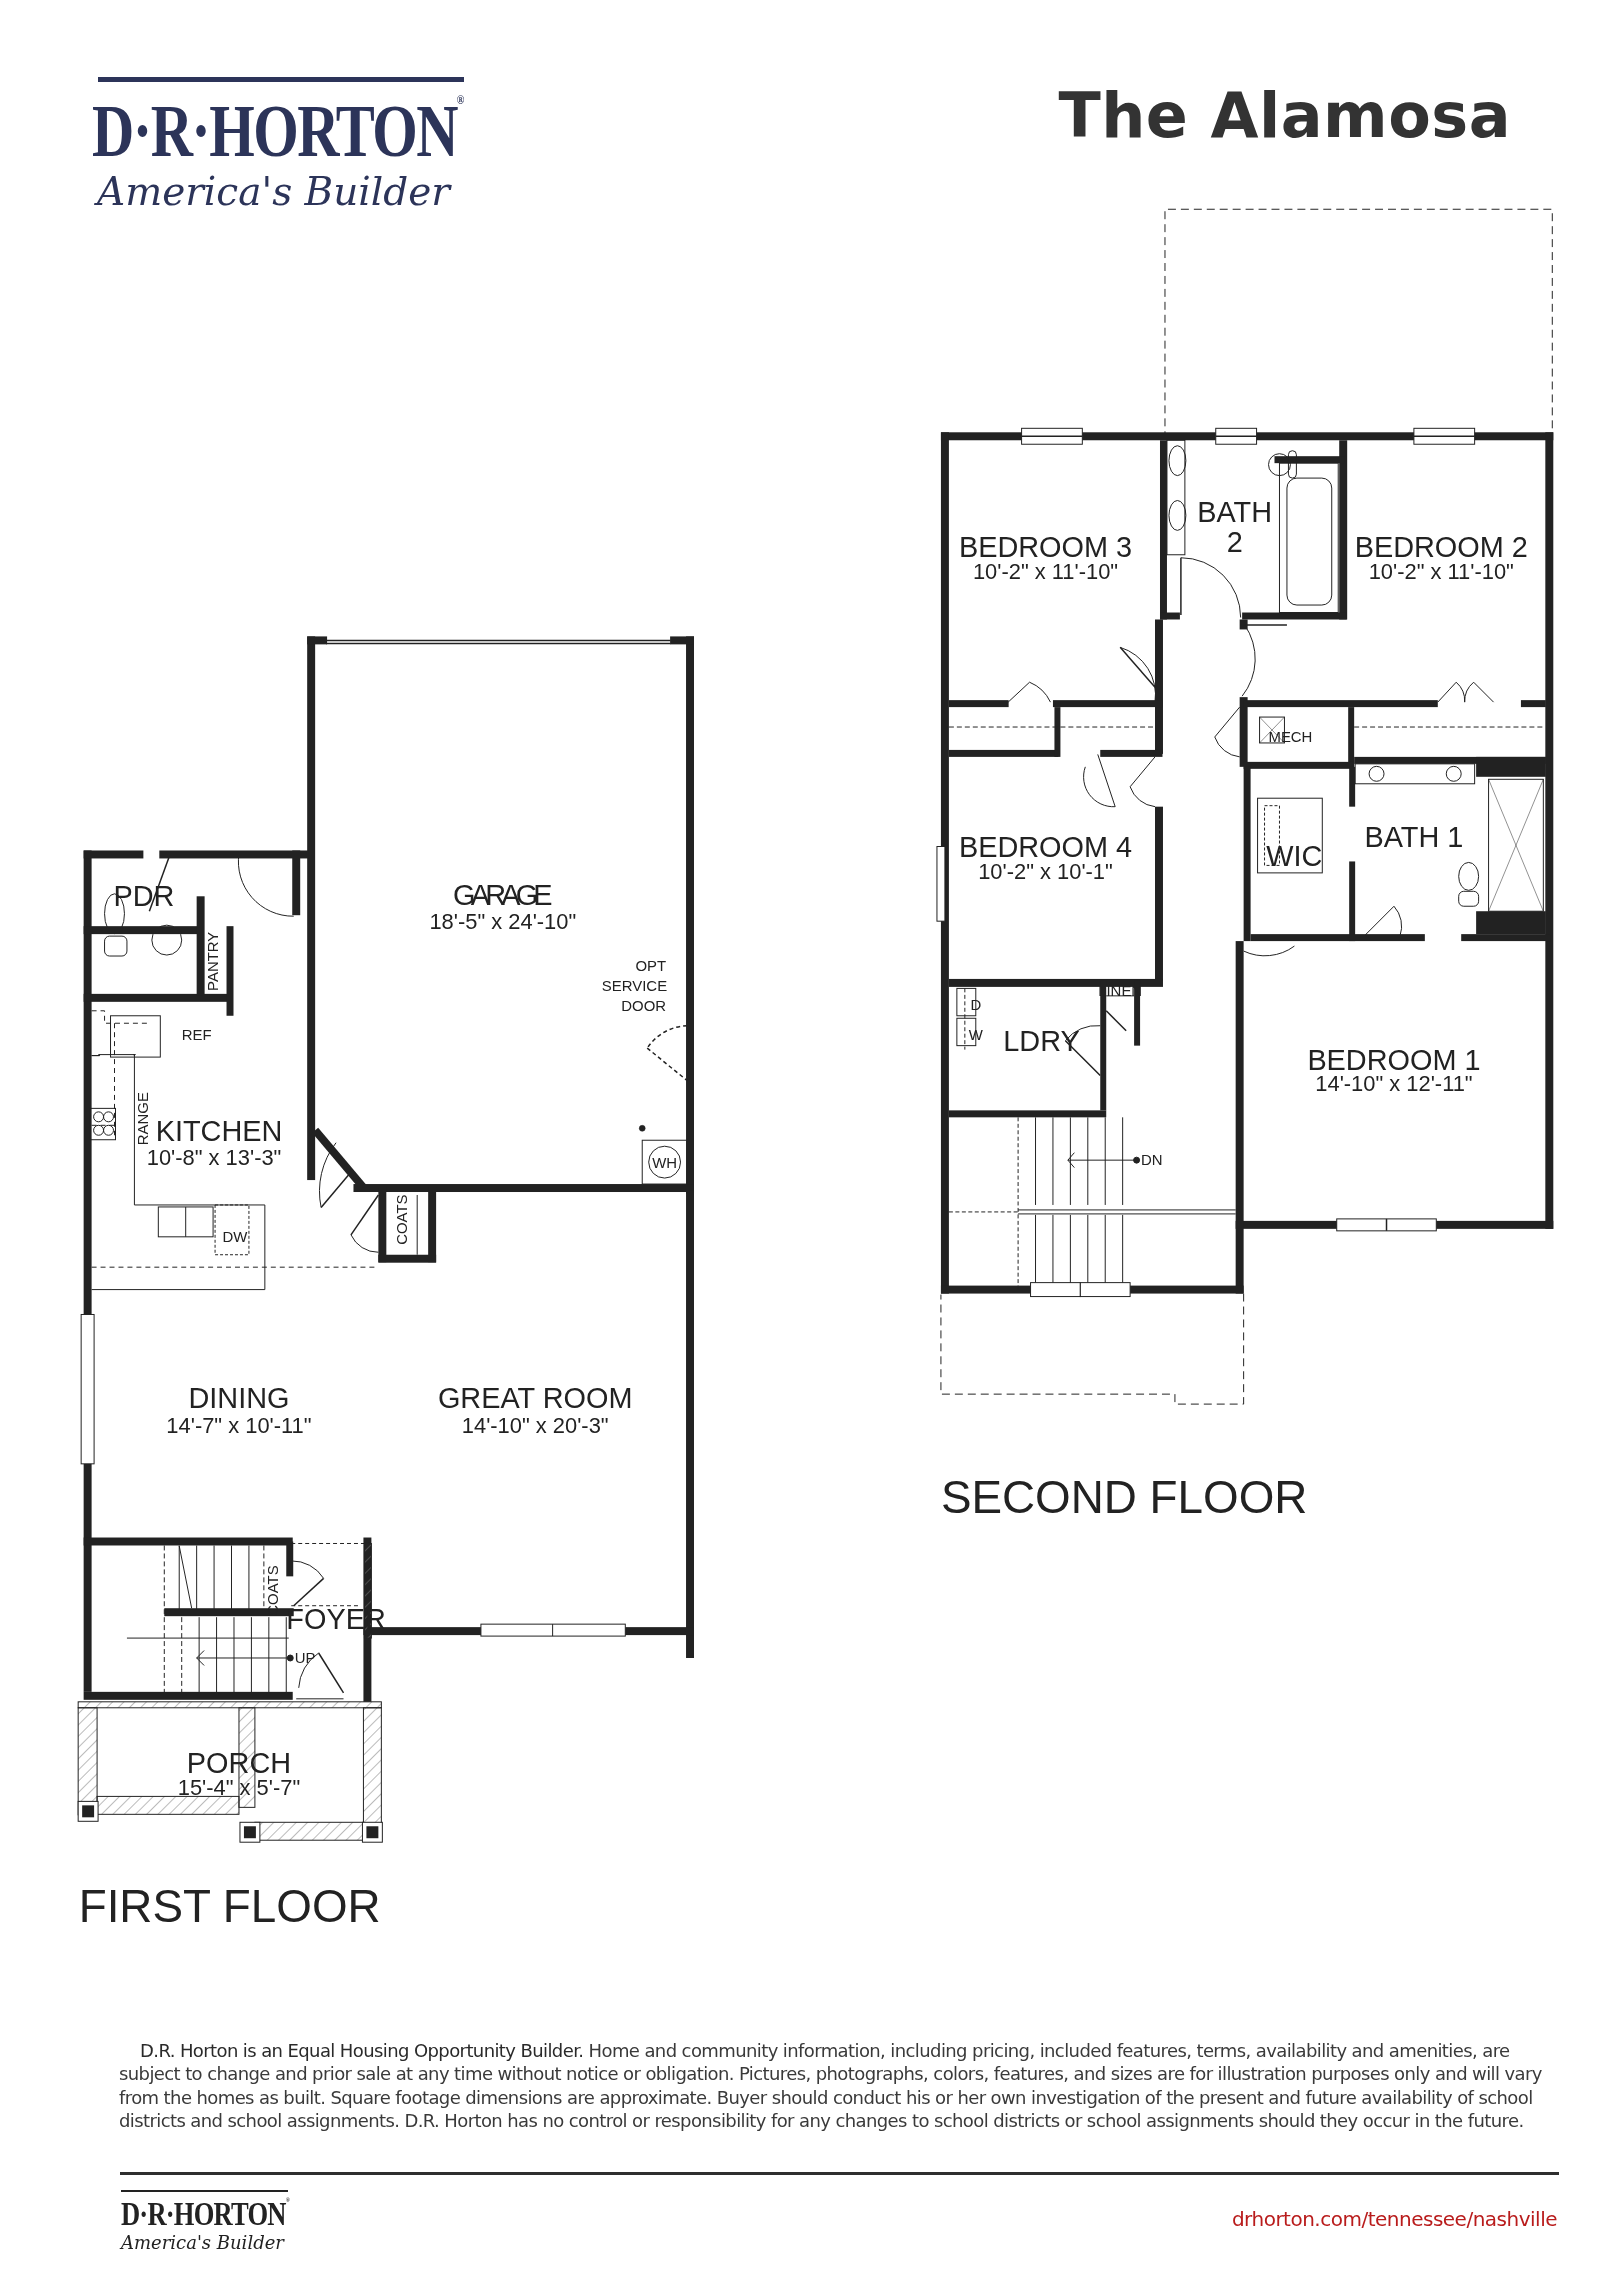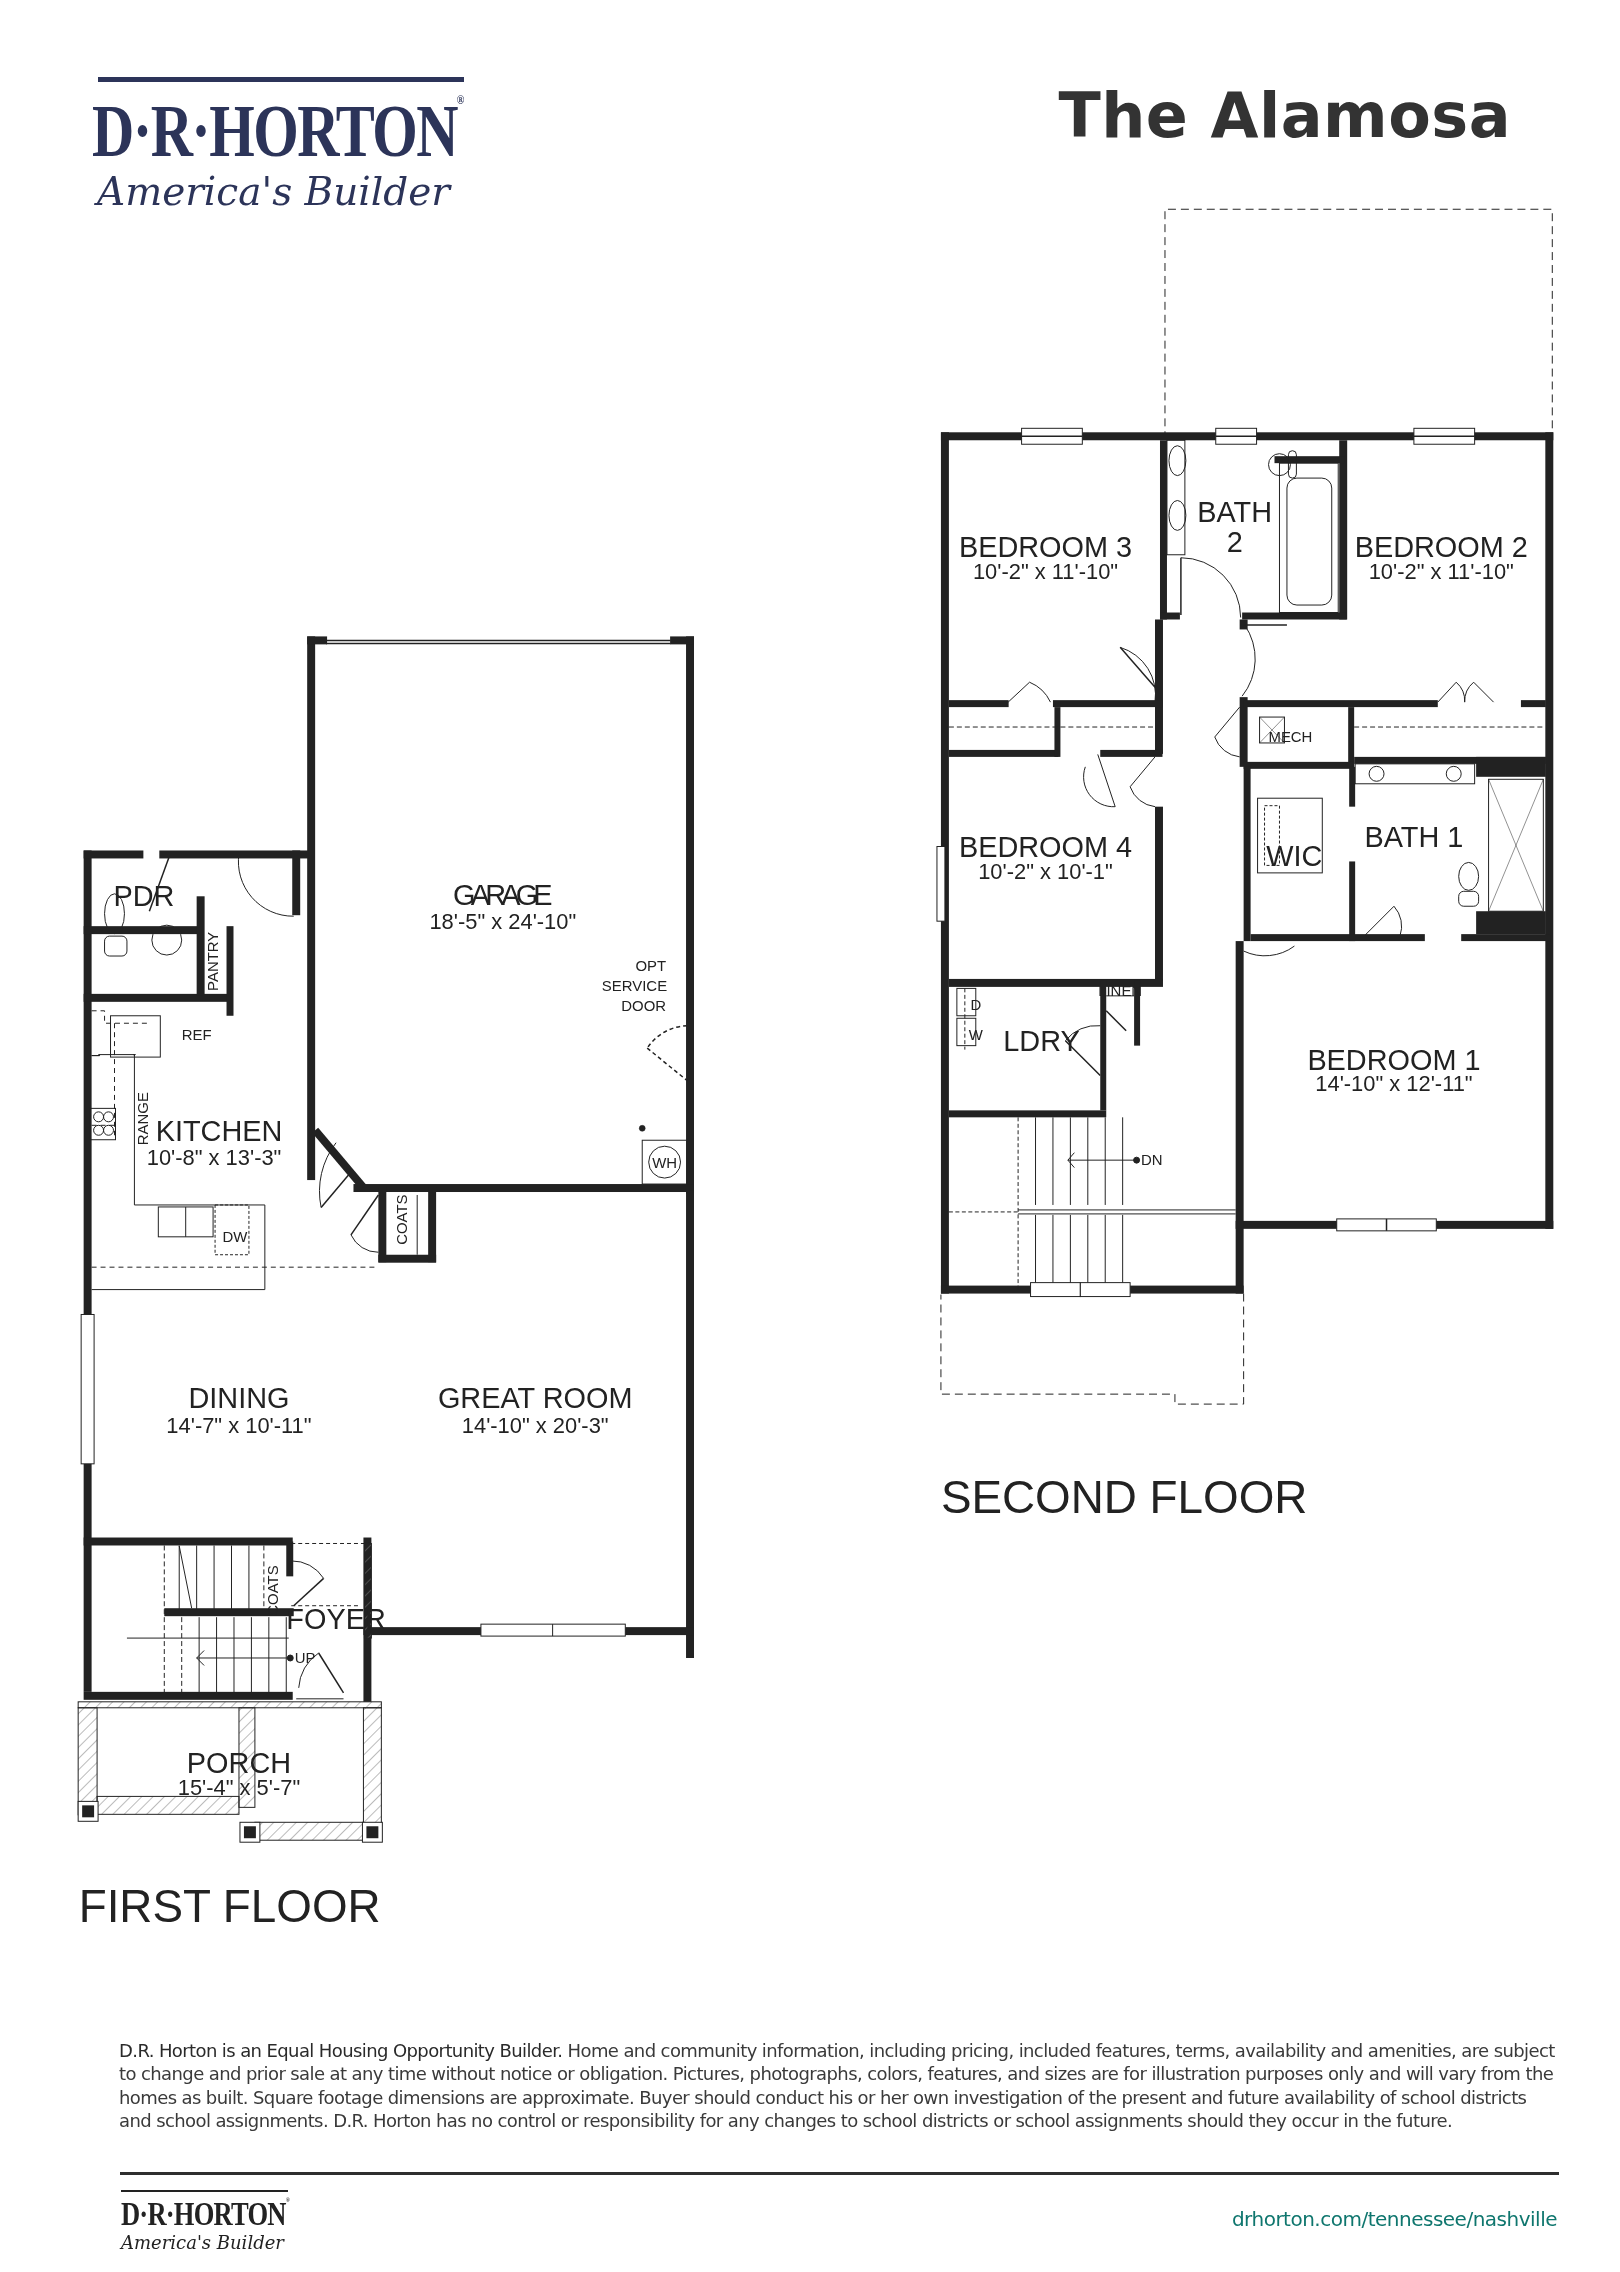--- a/index.html
+++ b/index.html
@@ -10,27 +10,27 @@
   #logo-top .brand{font-family:"Liberation Serif",serif;font-weight:bold;color:#2c3459;font-size:75px;letter-spacing:-2px;line-height:1;transform:scaleX(0.78);transform-origin:left top;margin-top:11px;white-space:nowrap;}
   #logo-top .brand sup{font-size:13px;vertical-align:top;letter-spacing:0;}
   #logo-top .tag{font-family:"DejaVu Serif",serif;font-style:italic;color:#2c3459;font-size:39px;line-height:1;margin-left:5px;margin-top:4px;white-space:nowrap;}
   #title{right:110px;top:79px;font-family:"DejaVu Sans",sans-serif;font-weight:bold;font-size:62px;color:#333;letter-spacing:0.5px;}
   svg#plans{position:absolute;left:0;top:0;}
   .room{font-family:"Liberation Sans",sans-serif;font-size:58px;fill:#222;transform-box:fill-box;}
   .dim{font-family:"Liberation Sans",sans-serif;font-size:44px;fill:#222;}
   .small{font-family:"Liberation Sans",sans-serif;font-size:30px;fill:#222;}
   .floorlbl{font-family:"Liberation Sans",sans-serif;font-size:92px;fill:#222;}
   #disclaimer{left:119px;top:2039px;width:1444px;font-family:"DejaVu Sans",sans-serif;font-size:18px;line-height:23.4px;color:#3a3a3a;letter-spacing:-0.6px;}
-  #disclaimer b{font-weight:normal;color:#2a2a2a;}
+  #disclaimer b{font-weight:normal;color:#2a2a2a;margin-left:21px;}
   #footer-rule{left:120px;top:2172px;width:1439px;height:3px;background:#2e2e2e;}
   #logo-foot{left:121px;top:2190px;width:179px;}
   #logo-foot .rule{height:2px;background:#222;width:167px;}
   #logo-foot .brand{font-family:"Liberation Serif",serif;font-weight:bold;color:#222;font-size:34px;letter-spacing:-1px;line-height:1;transform:scaleX(0.78);transform-origin:left top;margin-top:5px;white-space:nowrap;}
   #logo-foot .tag{font-family:"DejaVu Serif",serif;font-style:italic;color:#222;font-size:18px;line-height:1;margin-top:3px;white-space:nowrap;}
-  #url{right:64px;top:2207px;font-family:"DejaVu Sans",sans-serif;font-size:20px;color:#0f766e;letter-spacing:-0.5px;}
+  #url{right:64px;top:2207px;font-family:"DejaVu Sans",sans-serif;font-size:20px;color:#b91c1c;letter-spacing:-0.5px;}
 </style>
 </head>
 <body>
 
 <div id="logo-top" class="abs">
   <div class="rule"></div>
   <div class="brand"><span>D·R·HORTON</span><sup>®</sup></div>
   <div class="tag">America's Builder</div>
 </div>
 

